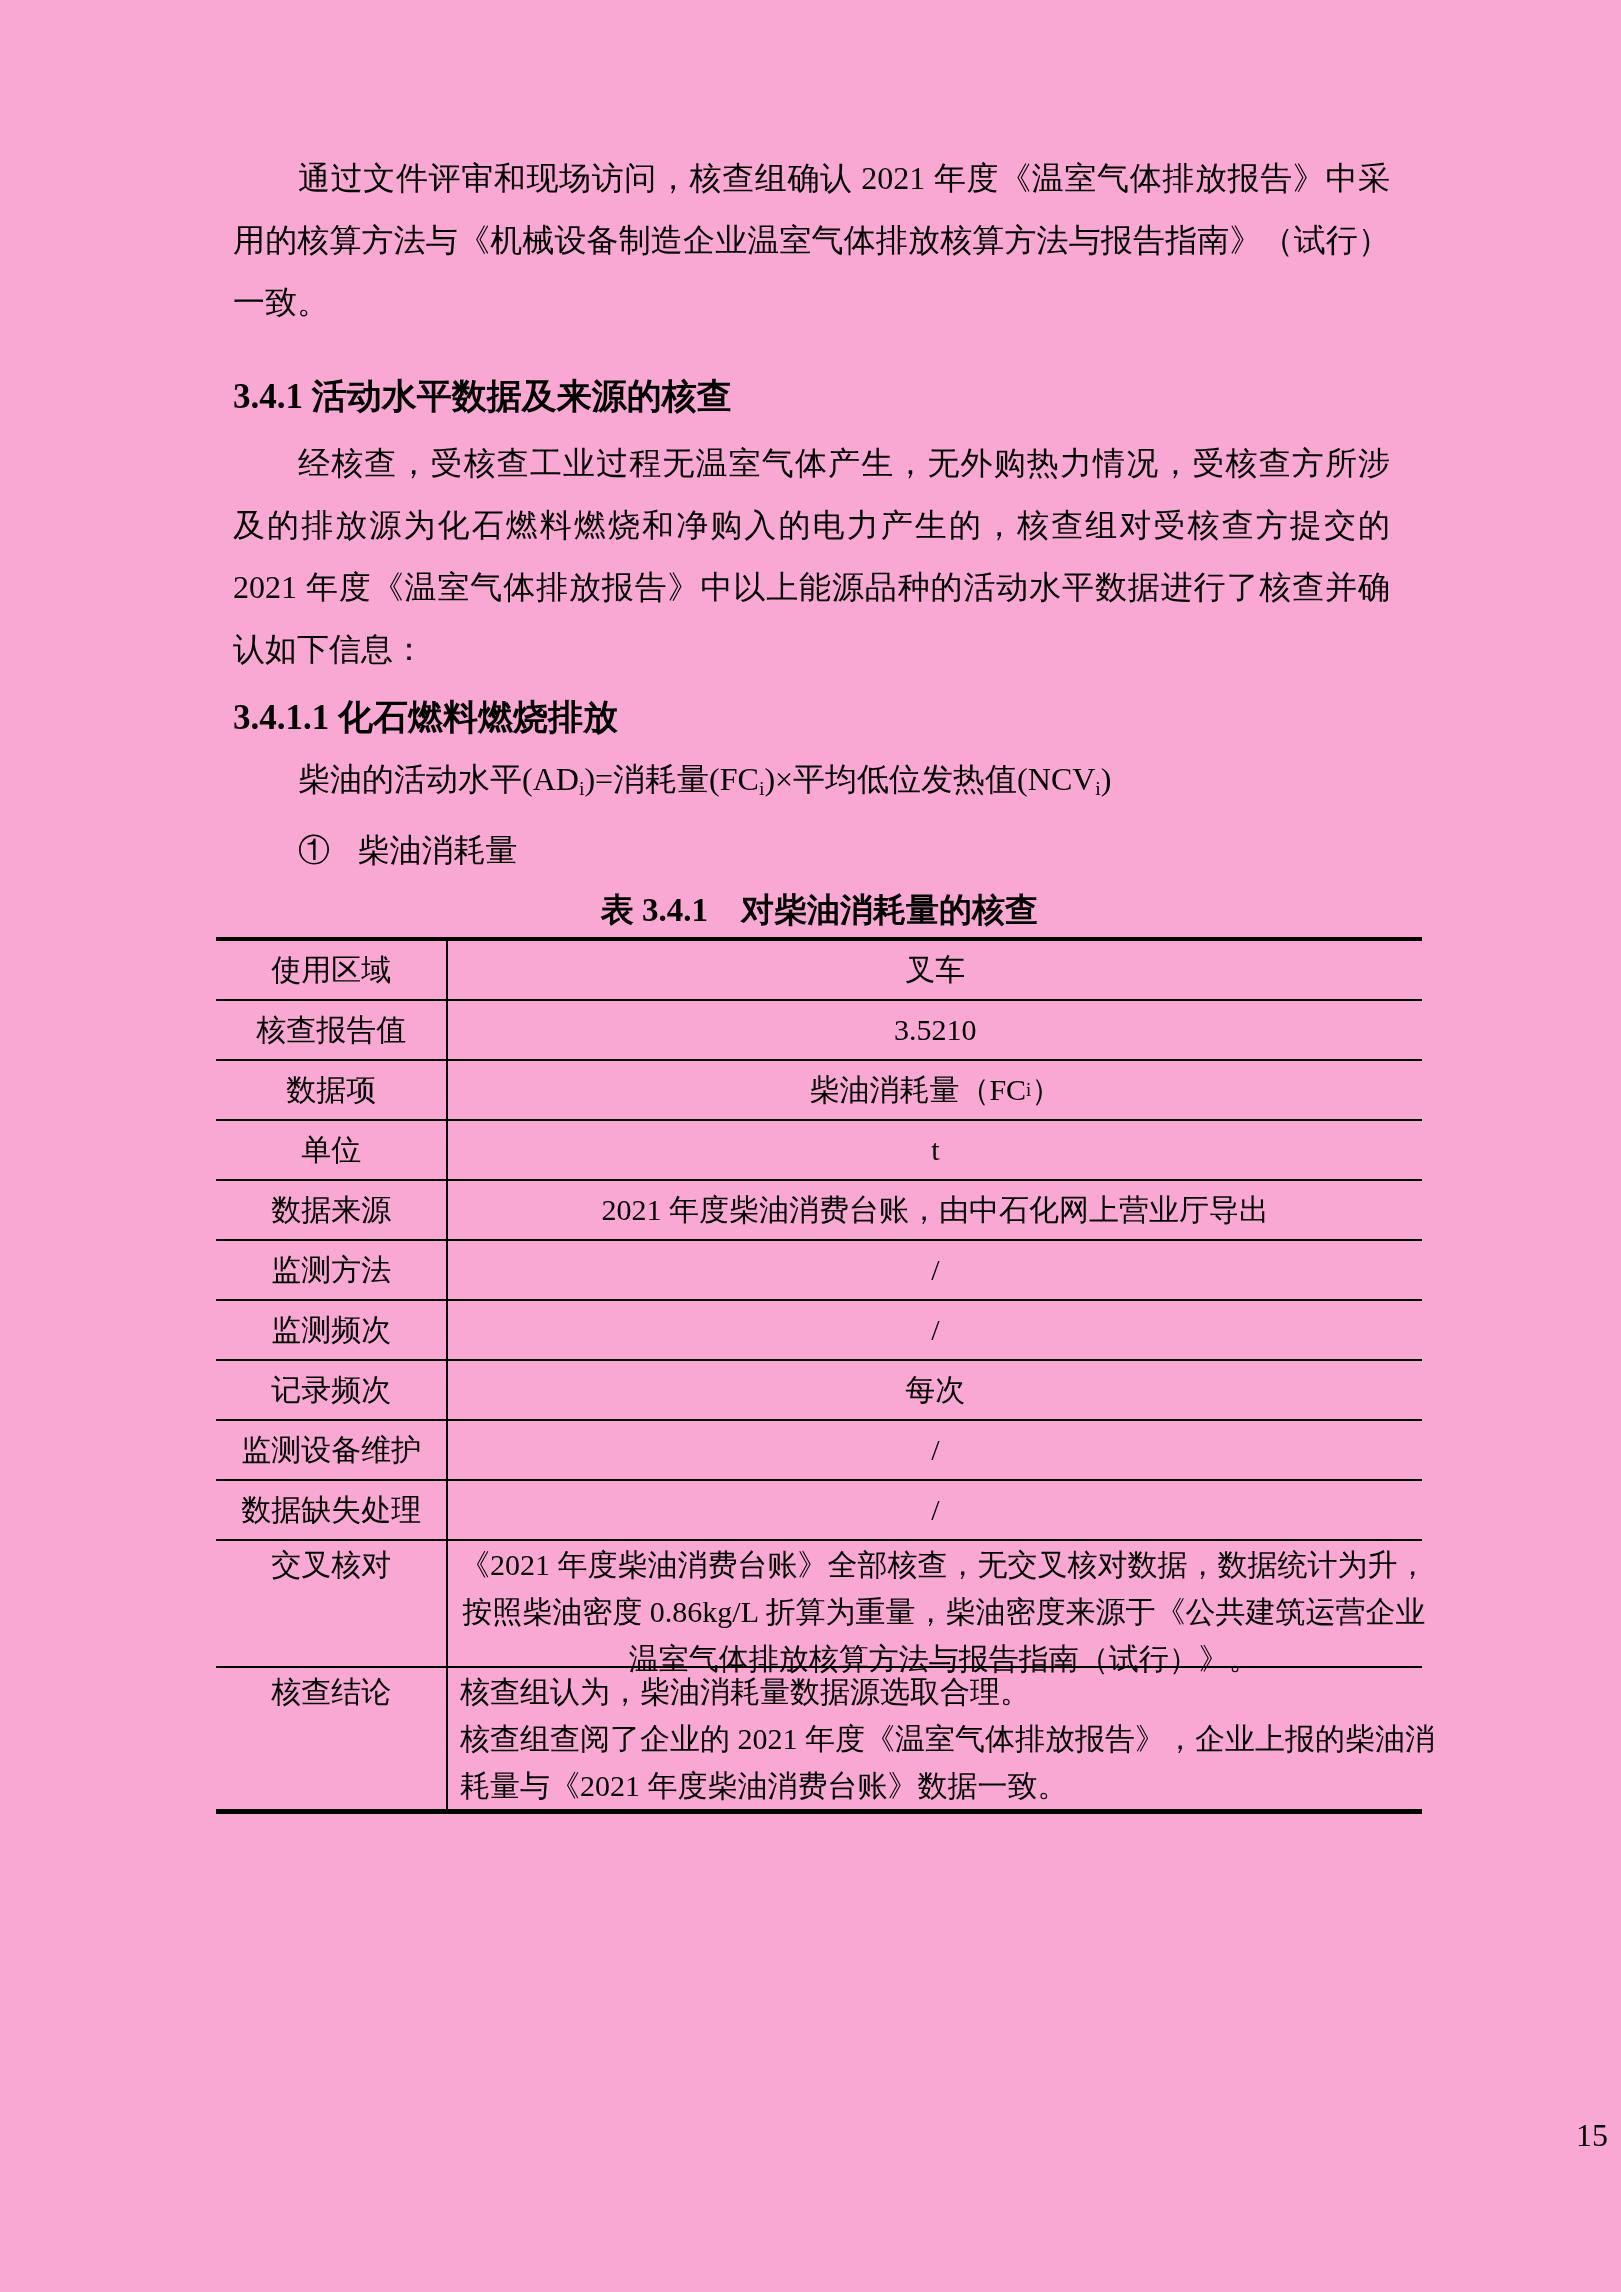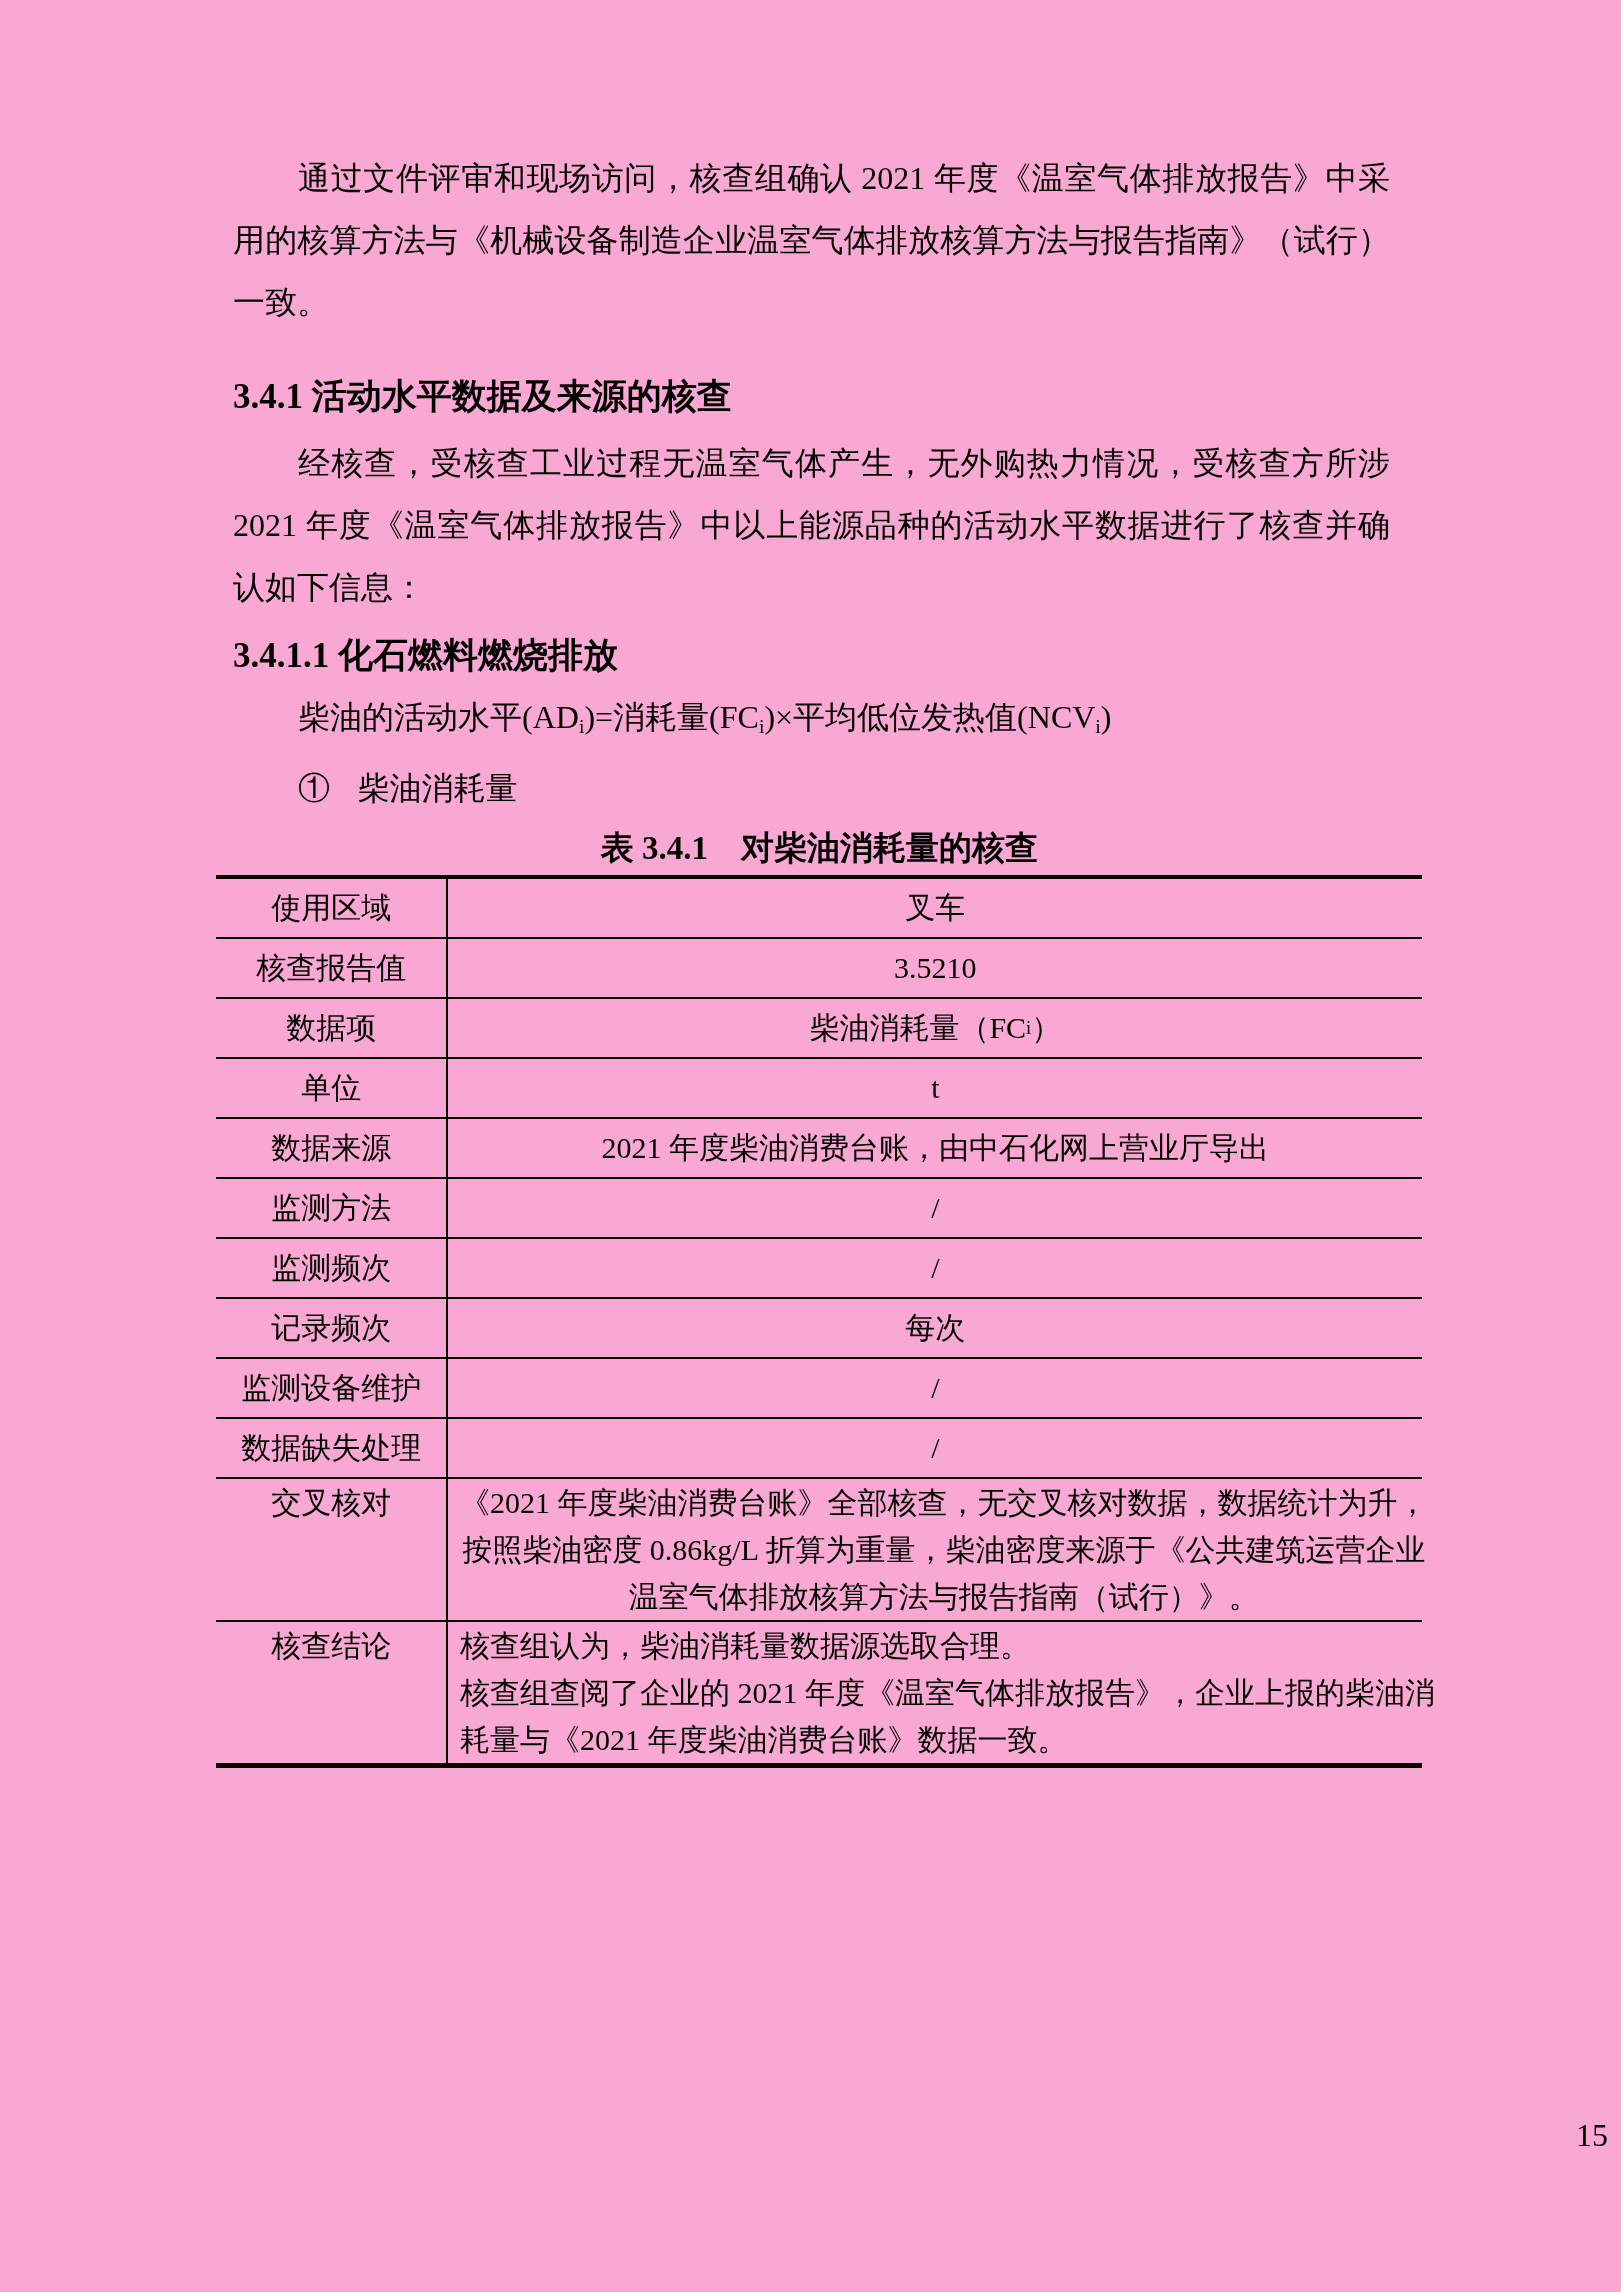--- a/index.html
+++ b/index.html
@@ -113,21 +113,21 @@
   }
   .trow.tall .tvalue {
     display: block;
     padding: 0 11.8px;
   }
   .trow.tall .tvalue .cline {
     line-height: 47px;
     white-space: nowrap;
   }
   .trow.tall .tvalue .cline.center { text-align: center; }
-  .trow.cross { height: 143px; }
+  .trow.cross { height: 127px; }
   .trow.concl { height: 141px; }
   
   .page-number {
     position: absolute;
     top: 2117px;
     left: 0;
     right: 13px;
     text-align: right;
     font-size: 32px;
   }
@@ -142,20 +142,21 @@
       <div class="line first just">通过文件评审和现场访问，核查组确认 2021 年度《温室气体排放报告》中采</div>
       <div class="line just">用的核算方法与《机械设备制造企业温室气体排放核算方法与报告指南》（试行）</div>
       <div class="line">一致。</div>
     </div>
 
 
     <div class="h-mid">3.4.1 活动水平数据及来源的核查</div>
 
     <div class="para p2">
       <div class="line first just">经核查，受核查工业过程无温室气体产生，无外购热力情况，受核查方所涉</div>
+      <div class="line just">及的排放源为化石燃料燃烧和净购入的电力产生的，核查组对受核查方提交的</div>
       <div class="line just">2021 年度《温室气体排放报告》中以上能源品种的活动水平数据进行了核查并确</div>
       <div class="line">认如下信息：</div>
     </div>
 
     <div class="h-mid tight">3.4.1.1 化石燃料燃烧排放</div>
 
     <div class="formula"><span>柴油的活动水平(AD</span><span class="sub">i</span><span>)=消耗量(FC</span><span class="sub">i</span><span>)×平均低位发热值(NCV</span><span class="sub">i</span><span>)</span></div>
 
     <div class="list-line">
       <span class="marker">①</span><span>柴油消耗量</span>

